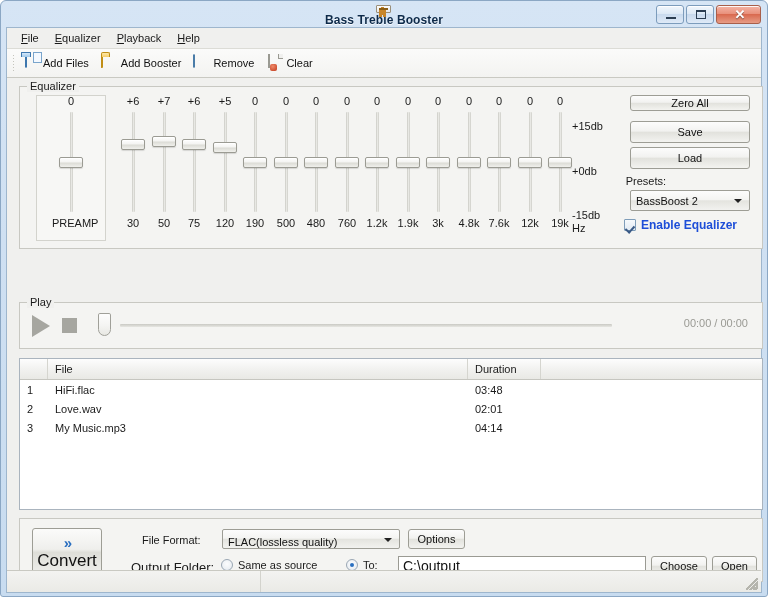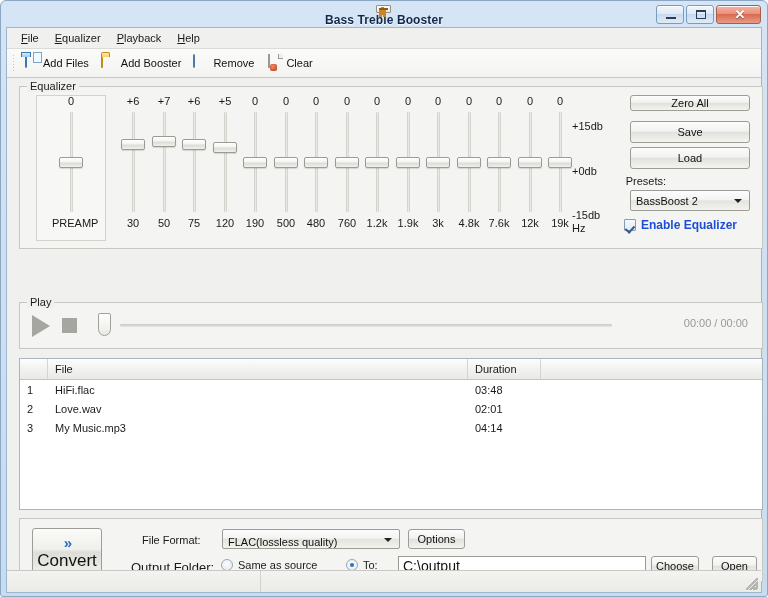--- a/index.html
+++ b/index.html
@@ -343,21 +343,21 @@
   }
   #radio-same { position:absolute; left:201px; top:40px; display:flex; align-items:center; gap:5px; }
   #radio-to   { position:absolute; left:326px; top:40px; display:flex; align-items:center; gap:5px; }
   .radio-label { font-size:11px; color:#1a1a1a; }
   #output-path {
     position:absolute; left:378px; top:37px; width:248px; height:19px;
     background:#ffffff; border:1px solid #9a9a93;
     font-size:14px; color:#111;
     display:flex; align-items:center; padding-left:4px;
   }
-  #choose-btn { position:absolute; left:631px; top:37px; width:48px; height:20px; }
+  #choose-btn { position:absolute; left:631px; top:37px; width:56px; height:20px; }
   #open-btn   { position:absolute; left:692px; top:37px; width:45px; height:20px; }
 
   
   #statusbar {
     position:absolute; left:0; right:0; bottom:0; height:22px;
     background: linear-gradient(to bottom,#f3f3f1,#eaeae6);
     border-top:1px solid #c9c9c2;
     display:flex; align-items:center;
   }
   #status-pane-1 { width:254px; height:100%; border-right:1px solid #d3d3cd; }

